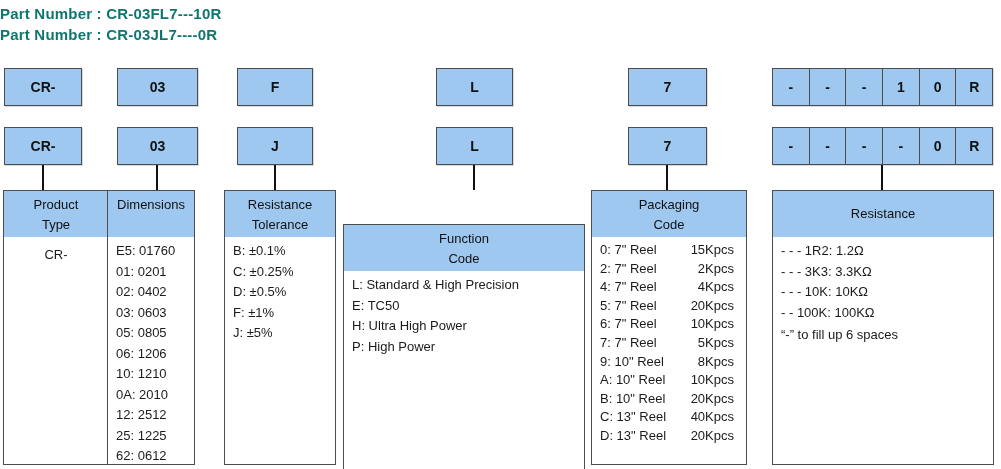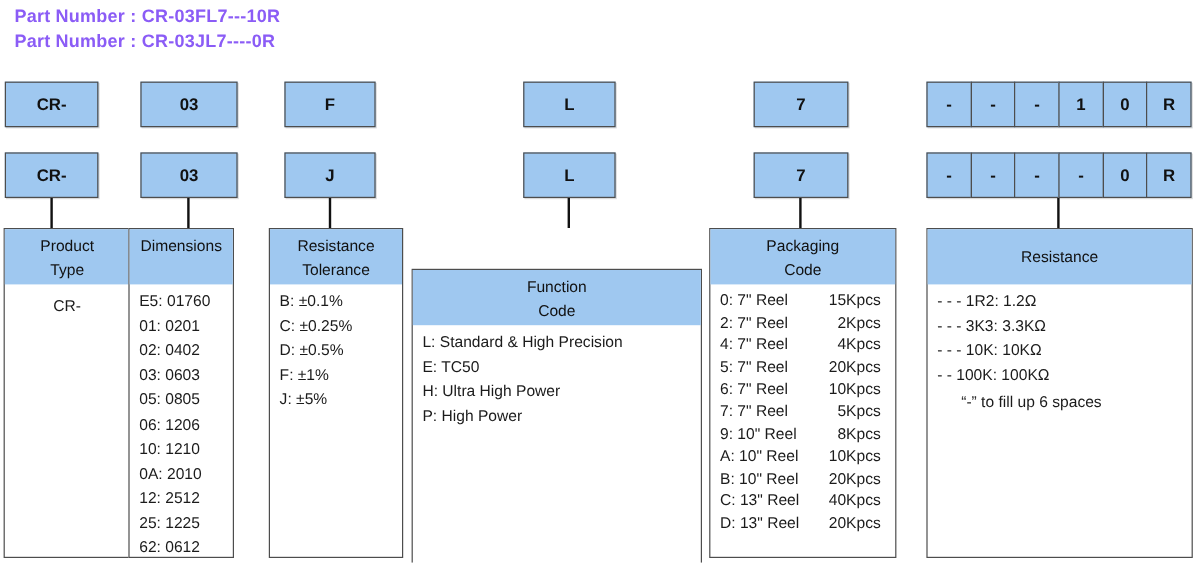--- a/index.html
+++ b/index.html
@@ -1,21 +1,21 @@
 <!DOCTYPE html>
 <html><head>
 <meta charset="utf-8">
 <style>
   html,body{margin:0;padding:0;background:#ffffff;}
   #canvas{
     position:relative;width:1001px;height:469px;background:#ffffff;
     font-family:"Liberation Sans", sans-serif;color:#111;overflow:hidden;
   }
   .title-line{
-    position:absolute;left:12px;font-size:15px;font-weight:bold;color:#8b5cf6;
+    position:absolute;left:0;font-size:15px;font-weight:bold;color:#0f766e;
     white-space:nowrap;letter-spacing:.2px;
   }
   .pbox{
     position:absolute;height:38px;background:#9FC8F0;border:1px solid #4d4d4d;
     box-sizing:border-box;display:flex;align-items:center;justify-content:center;
     font-size:14px;font-weight:bold;color:#111;
     box-shadow:1px 1px 0 rgba(0,0,0,.15);
   }
   .seg{position:absolute;height:38px;display:flex;box-shadow:1px 1px 0 rgba(0,0,0,.15);}
   .seg .cell{
@@ -33,21 +33,21 @@
     height:46px;background:#9FC8F0;box-sizing:border-box;display:flex;
     flex-direction:column;align-items:center;padding-top:4px;
     font-size:13px;line-height:20px;color:#111;text-align:center;
   }
   .col-header.vcenter{justify-content:center;padding-top:0;}
   .col-body{padding:4px 8px;font-size:13px;color:#1b1b1b;box-sizing:border-box;}
   .col-body.centered{text-align:center;padding-top:8px;}
   .line{line-height:20.5px;white-space:nowrap;}
   .pkgline{display:flex;line-height:18.6px;white-space:nowrap;}
   .pkgline .qty{margin-left:auto;text-align:right;padding-right:4px;}
-  .note{margin-top:2px;margin-left:20px;}
+  .note{margin-top:2px;}
 </style>
 </head>
 <body>
 
 <div id="canvas">
 
   <div class="title-line" style="top:5px;">Part Number : CR-03FL7---10R</div>
   <div class="title-line" style="top:26px;">Part Number : CR-03JL7----0R</div>
 
   <div class="pbox" style="left:4px;  top:68px;width:78px;">CR-</div>

